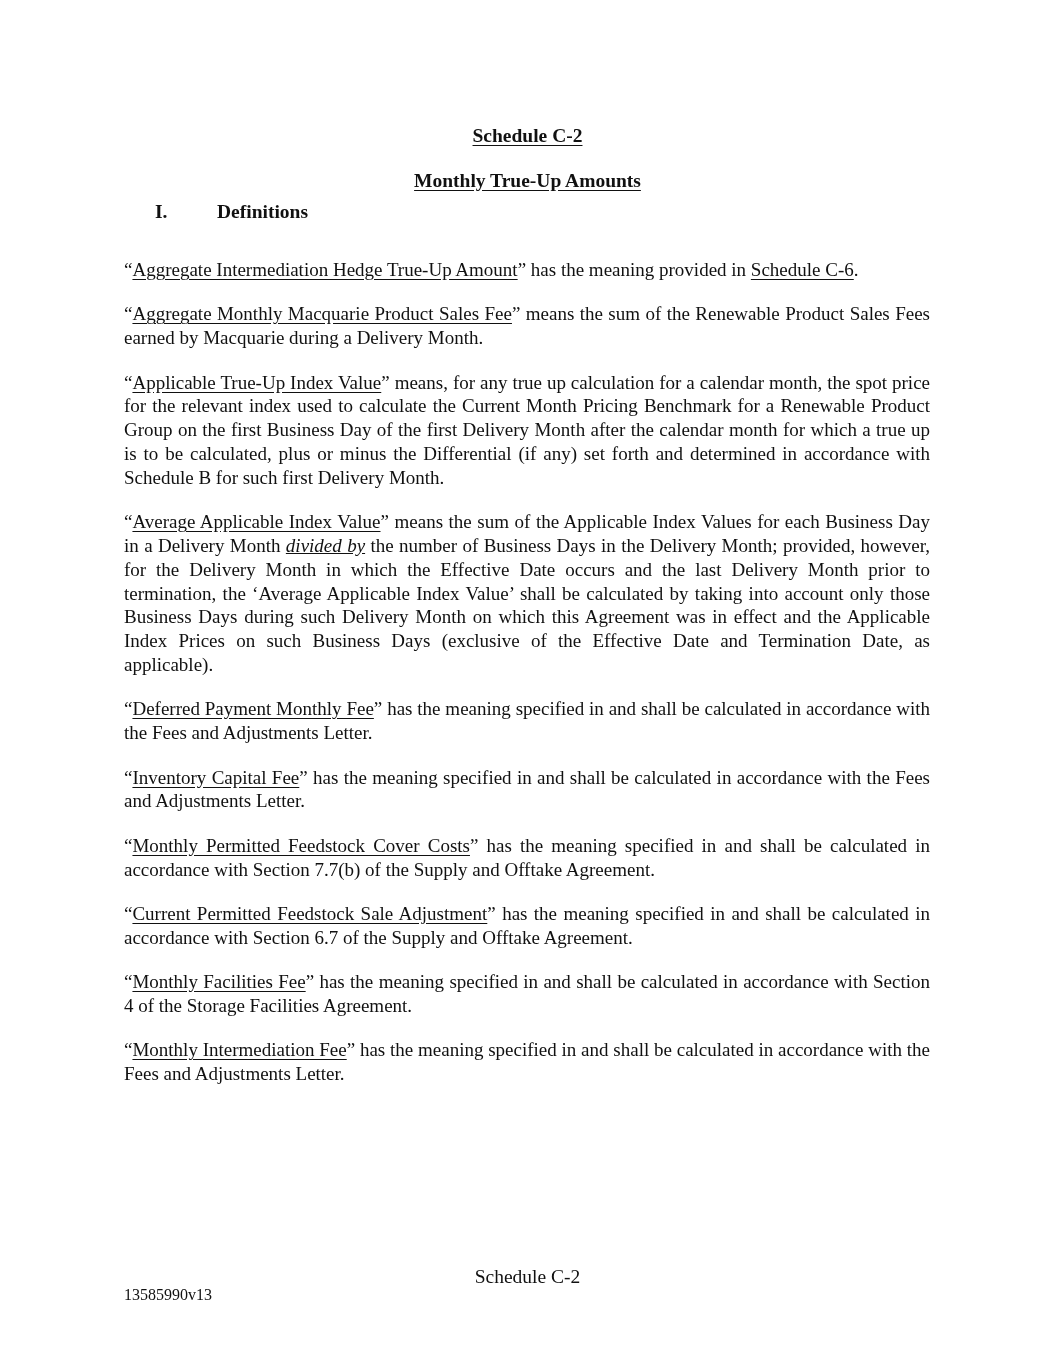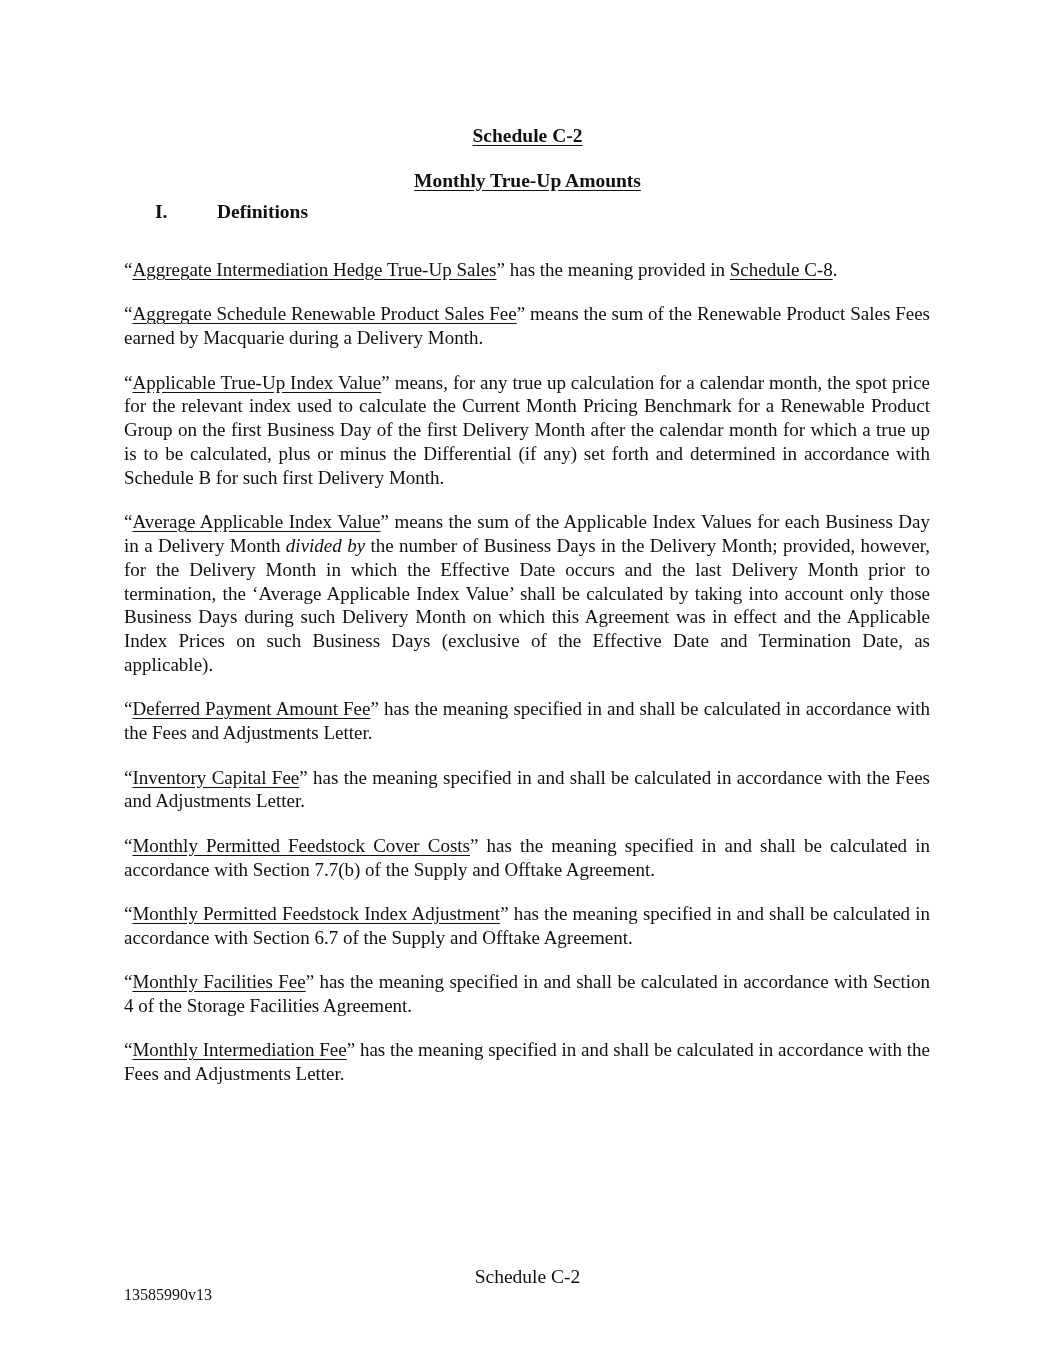--- a/index.html
+++ b/index.html
@@ -48,21 +48,21 @@
       top: 258px;
       width: 806px;
     }
     .def {
       font-size: 19px;
       line-height: 23.8px;
       text-align: justify;
       margin: 0 0 20.6px 0;
     }
     .def .term { text-decoration: underline; text-underline-offset: 3px; }
-    .def .ital { font-style: italic; }
+    .def .ital { font-style: italic; text-decoration: underline; }
     .def.lead-space { text-indent: 4px; }
     .def.single { text-align: left; }
     .footer-title {
       position: absolute;
       top: 1265px;
       left: 0;
       width: 1055px;
       text-align: center;
       font-size: 19.5px;
       line-height: 24px;
@@ -87,37 +87,37 @@
   <div class="title" id="title2">
     <span>Monthly True-Up Amounts</span>
   </div>
 
   <div class="section-heading">
     <span class="num">I.</span><span>Definitions</span>
   </div>
 
   <div class="defs">
 
-    <p class="def single"><span>“</span><span class="term">Aggregate Intermediation Hedge True-Up Sales</span><span>”</span><span> has the meaning provided in </span><span class="term">Schedule C-8</span><span>.</span></p>
+    <p class="def single"><span>“</span><span class="term">Aggregate Intermediation Hedge True-Up Amount</span><span>”</span><span> has the meaning provided in </span><span class="term">Schedule C-6</span><span>.</span></p>
 
-    <p class="def"><span>“</span><span class="term">Aggregate Schedule Renewable Product Sales Fee</span><span>”</span><span> means the sum of the Renewable Product Sales Fees earned by Macquarie during a Delivery Month.</span></p>
+    <p class="def"><span>“</span><span class="term">Aggregate Monthly Macquarie Product Sales Fee</span><span>”</span><span> means the sum of the Renewable Product Sales Fees earned by Macquarie during a Delivery Month.</span></p>
 
 
     <p class="def"><span>“</span><span class="term">Applicable True-Up Index Value</span><span>”</span><span> means, for any true up calculation for a calendar month, the spot price for the relevant index used to calculate the Current Month Pricing Benchmark for a Renewable Product Group on the first Business Day of the first Delivery Month after the calendar month for which a true up is to be calculated, plus or minus the Differential (if any) set forth and determined in accordance with Schedule B for such first Delivery Month.</span></p>
 
     <p class="def"><span>“</span><span class="term">Average Applicable Index Value</span><span>”</span><span> means the sum of the Applicable Index Values for each Business Day in a Delivery Month </span><span class="ital">divided by</span><span> the number of Business Days in the Delivery Month; provided, however, for the Delivery Month in which the Effective Date occurs and the last Delivery Month prior to termination, the ‘Average Applicable Index Value’ shall be calculated by taking into account only those Business Days during such Delivery Month on which this Agreement was in effect and the Applicable Index Prices on such Business Days (exclusive of the Effective Date and Termination Date, as applicable).</span></p>
 
-    <p class="def"><span>“</span><span class="term">Deferred Payment Amount Fee</span><span>”</span><span> has the meaning specified in and shall be calculated in accordance with the Fees and Adjustments Letter.</span></p>
+    <p class="def"><span>“</span><span class="term">Deferred Payment Monthly Fee</span><span>”</span><span> has the meaning specified in and shall be calculated in accordance with the Fees and Adjustments Letter.</span></p>
 
 
     <p class="def"><span>“</span><span class="term">Inventory Capital Fee</span><span>”</span><span> has the meaning specified in and shall be calculated in accordance with the Fees and Adjustments Letter.</span></p>
 
     <p class="def"><span>“</span><span class="term">Monthly Permitted Feedstock Cover Costs</span><span>”</span><span> has the meaning specified in and shall be calculated in accordance with Section 7.7(b) of the Supply and Offtake Agreement.</span></p>
 
-    <p class="def"><span>“</span><span class="term">Monthly Permitted Feedstock Index Adjustment</span><span>”</span><span> has the meaning specified in and shall be calculated in accordance with Section 6.7 of the Supply and Offtake Agreement.</span></p>
+    <p class="def"><span>“</span><span class="term">Current Permitted Feedstock Sale Adjustment</span><span>”</span><span> has the meaning specified in and shall be calculated in accordance with Section 6.7 of the Supply and Offtake Agreement.</span></p>
 
     <p class="def"><span>“</span><span class="term">Monthly Facilities Fee</span><span>”</span><span> has the meaning specified in and shall be calculated in accordance with Section 4 of the Storage Facilities Agreement.</span></p>
 
     <p class="def"><span>“</span><span class="term">Monthly Intermediation Fee</span><span>”</span><span> has the meaning specified in and shall be calculated in accordance with the Fees and Adjustments Letter.</span></p>
 
   </div>
 
   <div class="footer-title">Schedule C-2</div>
   <div class="doc-id">13585990v13</div>
 

